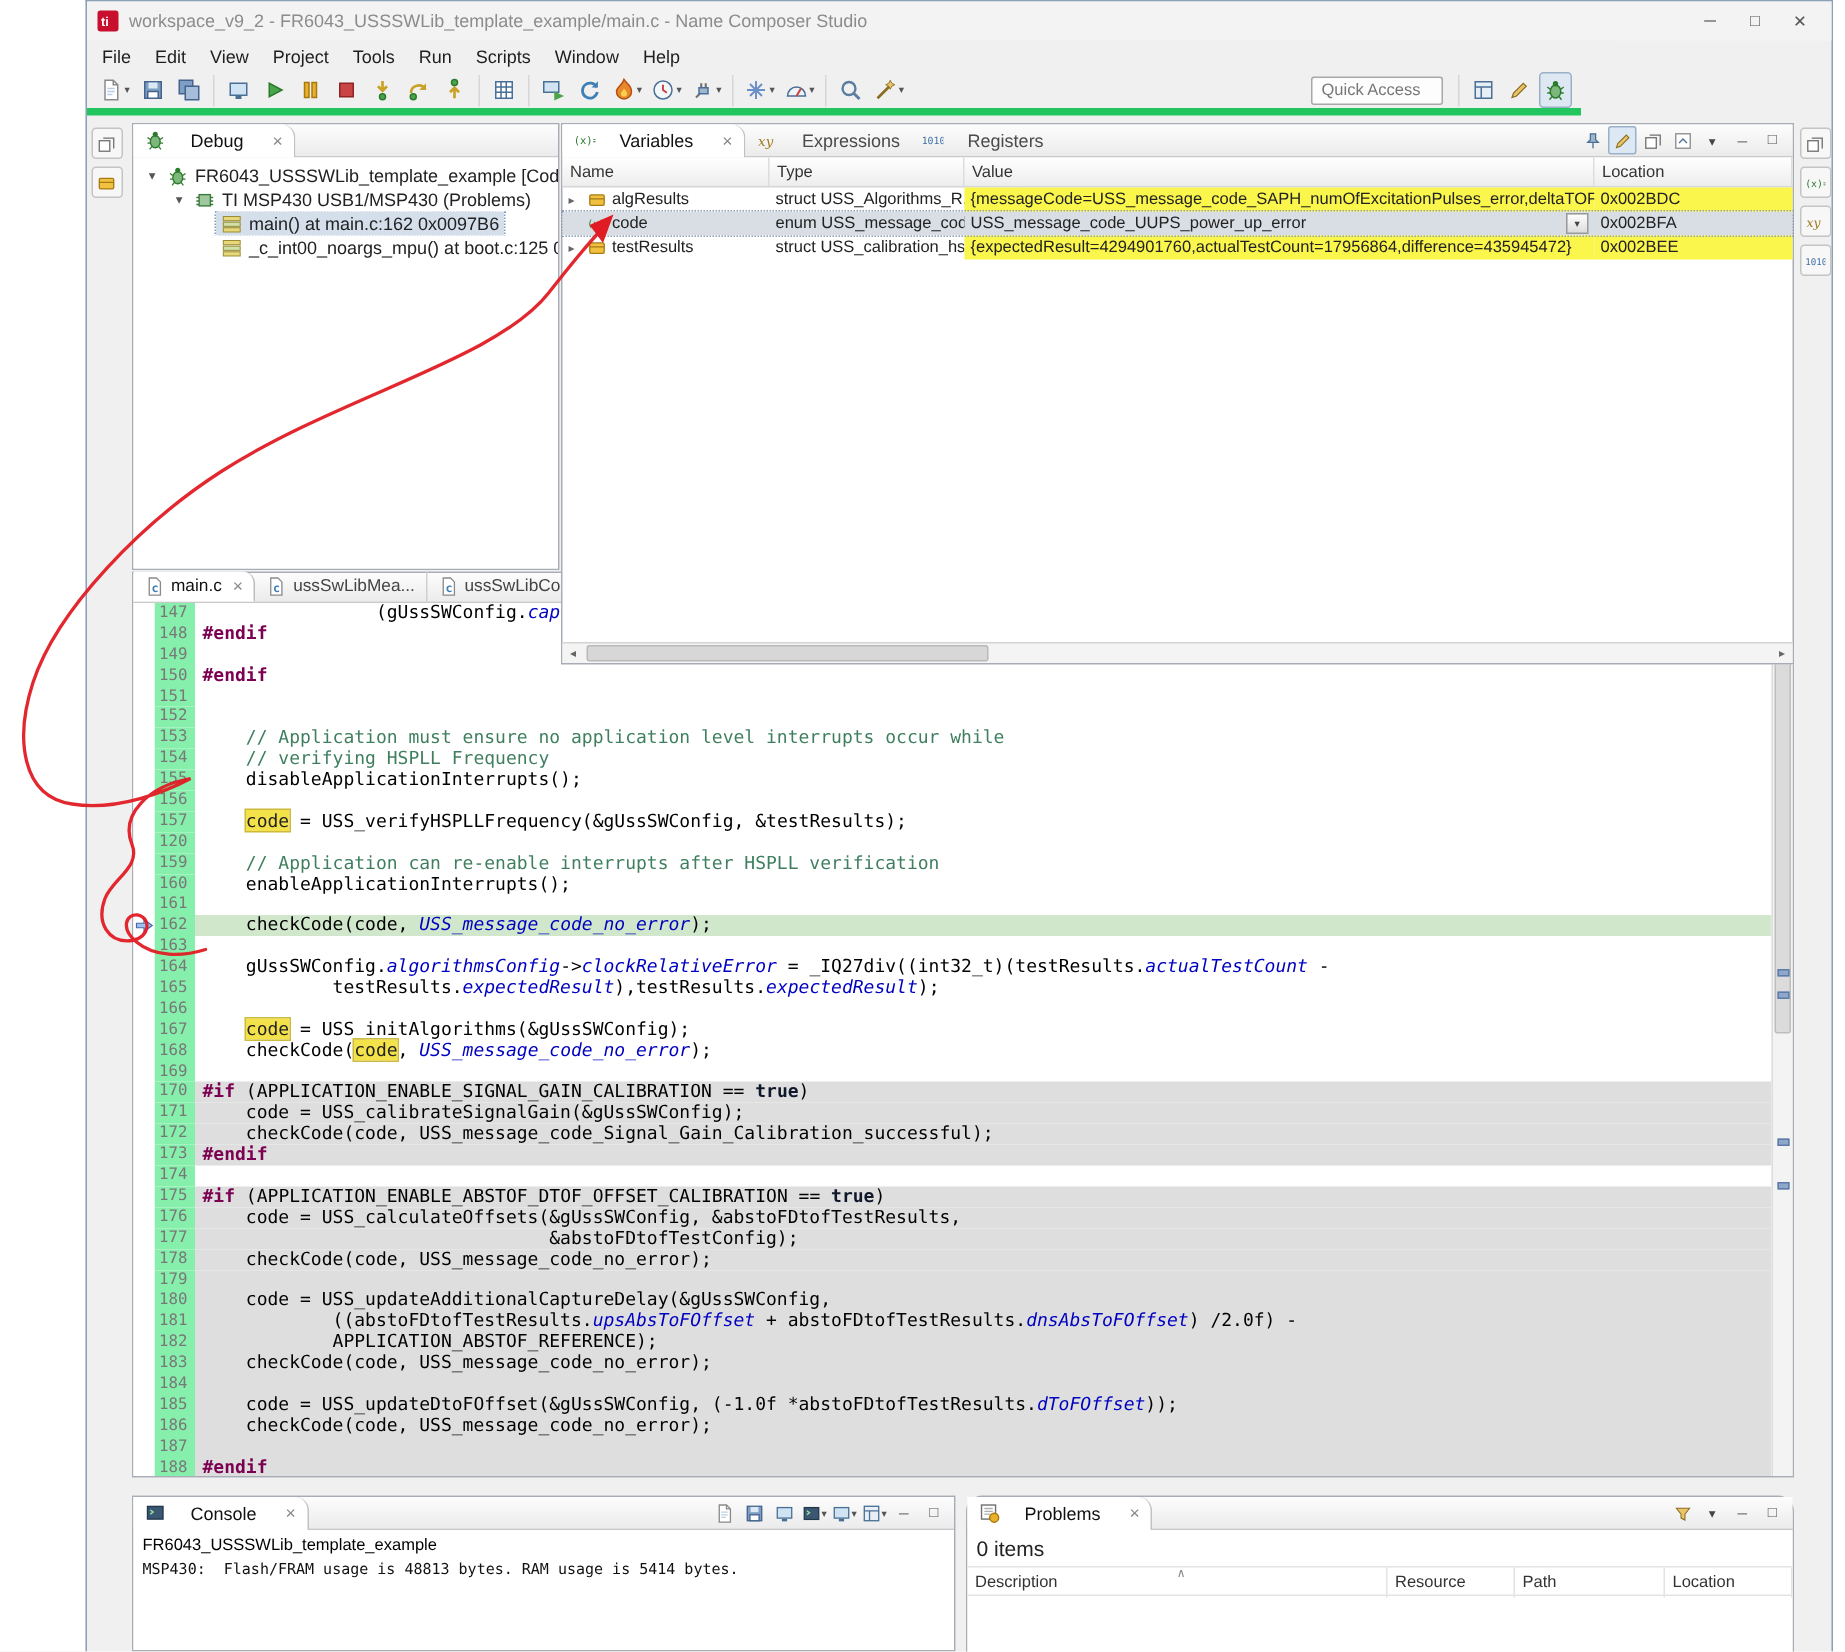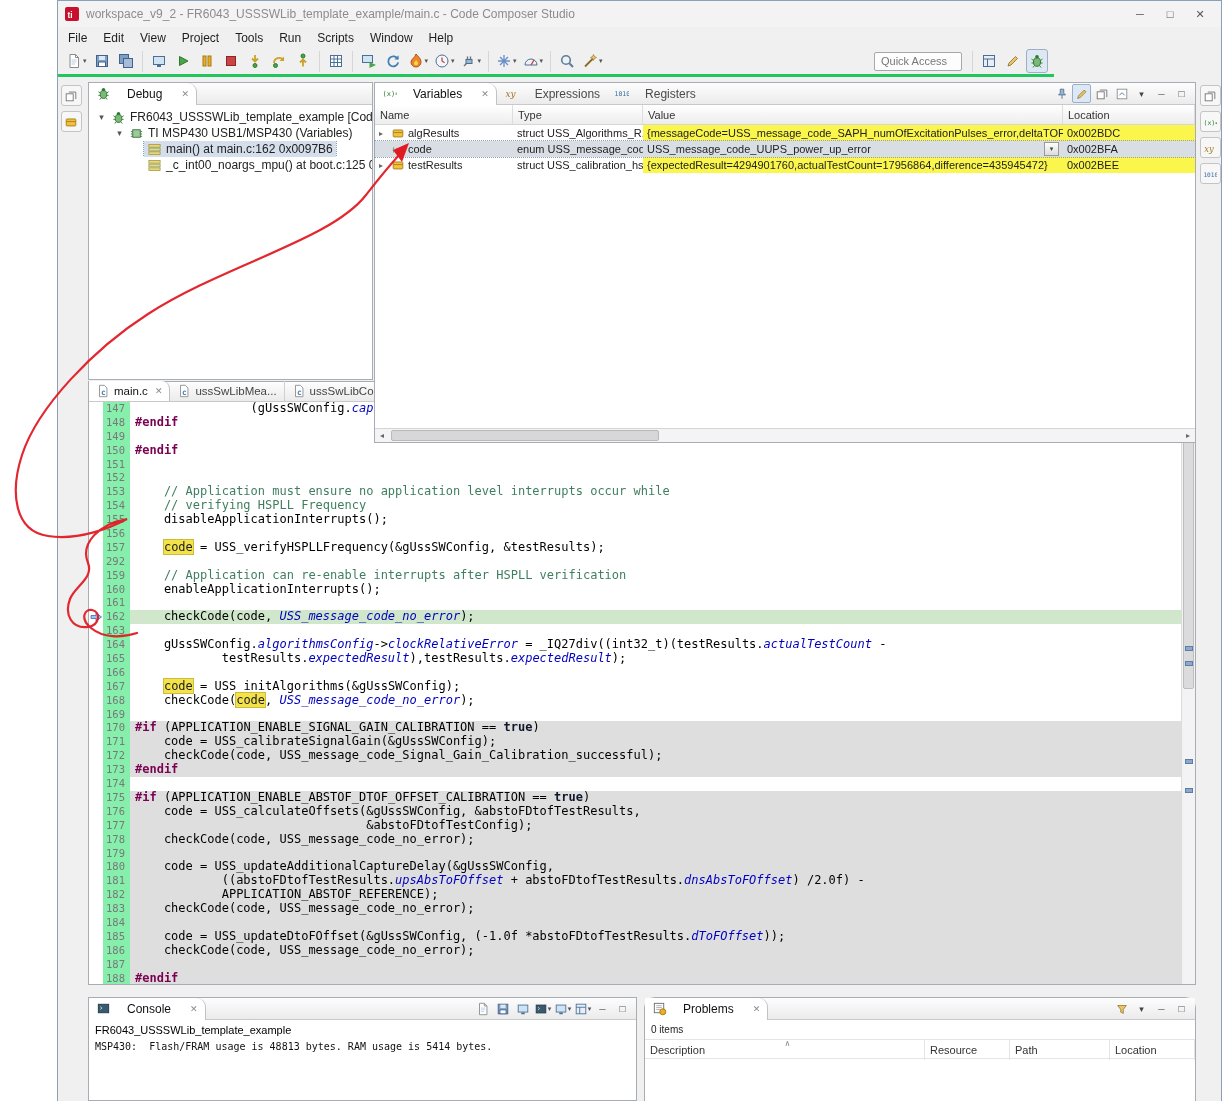--- a/index.html
+++ b/index.html
@@ -9,21 +9,21 @@
   
   .titlebar{position:absolute;left:58px;top:1px;width:1163px;height:26px;background:#f3f3f3;display:flex;align-items:center;padding:0 6px;z-index:2;}
   .ti-logo{width:16px;height:16px;margin-right:6px;flex:none;}
   .title{color:#8c8c8c;font-size:12px;white-space:nowrap;overflow:hidden;flex:1;}
   .winbtns{display:flex;margin-left:auto;}
   .wbtn{width:30px;height:22px;display:flex;align-items:center;justify-content:center;color:#555;font-size:11px;}
   
   .menubar{position:absolute;left:58px;top:27px;width:1020px;height:21px;background:#f0f0f0;display:flex;align-items:center;padding-left:2px;z-index:2;}
   .mitem{padding:2px 8px;border-radius:3px;color:#1e1e1e;font-size:12px;}
   
-  .toolbar{position:absolute;left:58px;top:48px;width:996px;height:29px;background:#f0f0f0;border-bottom:3px solid #22c55e;display:flex;align-items:center;padding:0 5px;z-index:2;}
+  .toolbar{position:absolute;left:58px;top:48px;width:996px;height:29px;background:#f0f0f0;border-bottom:5px solid #22c55e;display:flex;align-items:center;padding:0 5px;z-index:2;}
   .tbtn{height:24px;min-width:22px;display:inline-flex;align-items:center;justify-content:center;border-radius:3px;padding:0 2px;margin:0 1px;}
   .tbtn.pressed{border:1px solid #9ab0c8;background:#dde8f3;}
   .tbtn .dd{font-size:7px;color:#555;margin-left:1px;}
   .tsep{width:1px;height:21px;background:#d6d6d6;margin:0 4px;flex:none;}
   .tspacer{flex:1;}
   .qaccess{width:88px;height:19px;border:1px solid #a8a8a8;border-radius:2px;background:#fdfdfd;color:#777;font-size:11px;display:flex;align-items:center;padding:0 6px;margin-right:6px;}
   
   .rail{position:absolute;top:80px;width:24px;display:flex;flex-direction:column;align-items:center;gap:5px;padding-top:5px;z-index:1;}
   .railbtn{width:21px;height:21px;border:1px solid #c4c4c4;border-radius:3px;background:#f7f7f7;display:flex;align-items:center;justify-content:center;}
   
@@ -68,40 +68,40 @@
   .s-p{color:#000;} .s-c{color:#3F7F5F;} .s-d{color:#7B0052;font-weight:bold;} .s-k{color:#0f172a;font-weight:bold;}
   .s-f{color:#0000C0;font-style:italic;} .s-m{color:#0000C0;font-style:italic;}
   .s-y{background:#f3e24a;outline:1px solid #cdbb3d;}
   .vscroll{position:absolute;right:0;top:20px;width:14px;bottom:0;background:#f3f3f3;border-left:1px solid #dcdcdc;}
   .vthumb{position:absolute;left:1px;right:1px;top:2px;height:285px;background:#dbdbdb;border:1px solid #bdbdbd;border-radius:2px;}
   .vmark{position:absolute;left:3px;width:8px;height:5px;background:#8ea8cc;border:1px solid #5f7ca8;}
   
   .cbody{position:absolute;left:0;top:22px;right:0;bottom:0;overflow:hidden;background:#fff;}
   .con-title{font-size:11px;padding:4px 6px 2px 6px;color:#000;}
   .con-out{font-family:"DejaVu Sans Mono",monospace;font-size:10px;white-space:pre;padding:3px 6px;color:#111;}
-  .prob-summary{font-size:10px;padding:4px 6px;color:#222;}
+  .prob-summary{font-size:14px;padding:4px 6px;color:#222;}
   .prob-head{display:grid;grid-template-columns:280px 85px 100px 1fr;height:20px;border-top:1px solid #e4e4e4;border-bottom:1px solid #e4e4e4;font-size:11px;color:#333;align-items:center;}
   .phc{border-right:1px solid #e4e4e4;padding:0 5px;height:20px;display:flex;align-items:center;position:relative;}
   .sortcaret{position:absolute;left:50%;top:-1px;font-size:8px;color:#888;}
   .redpen{position:absolute;left:0;top:0;z-index:40;pointer-events:none;}
   .z-ed{z-index:2;} .z-db{z-index:3;} .z-vars{z-index:6;} .z-bot{z-index:3;}
 </style>
 </head>
 <body>
 
 <div class="frame"></div>
 
 <div class="titlebar">
   <span class="ti-logo ic">
     <svg width="16" height="16" viewBox="0 0 16 16">
         <rect x="1" y="1" width="14" height="14" rx="2" fill="#c8102e"></rect>
         <text x="3.4" y="11.5" font-size="8.5" fill="#fff" font-family="Liberation Sans, sans-serif" font-weight="bold">ti</text>
       </svg>
   </span>
-  <span class="title">workspace_v9_2 - FR6043_USSSWLib_template_example/main.c - Code Composer Studio</span>
+  <span class="title">workspace_v9_2 - FR6043_USSSWLib_template_example/main.c - Name Composer Studio</span>
   <span class="winbtns">
     <span class="wbtn">─</span>
     <span class="wbtn">□</span>
     <span class="wbtn">✕</span>
   </span>
 </div>
 
 <div class="menubar" id="menubar">
     <span class="mitem">File</span>
     <span class="mitem">Edit</span>
@@ -401,21 +401,21 @@
       <div class="cline"><span class="cgut"></span><span class="clnum">148</span><span class="ctext"><span class="s-d">#endif</span></span></div>
       <div class="cline"><span class="cgut"></span><span class="clnum">149</span><span class="ctext"></span></div>
       <div class="cline"><span class="cgut"></span><span class="clnum">150</span><span class="ctext"><span class="s-d">#endif</span></span></div>
       <div class="cline"><span class="cgut"></span><span class="clnum">151</span><span class="ctext"></span></div>
       <div class="cline"><span class="cgut"></span><span class="clnum">152</span><span class="ctext"></span></div>
       <div class="cline"><span class="cgut"></span><span class="clnum">153</span><span class="ctext"><span class="s-c">    // Application must ensure no application level interrupts occur while</span></span></div>
       <div class="cline"><span class="cgut"></span><span class="clnum">154</span><span class="ctext"><span class="s-c">    // verifying HSPLL Frequency</span></span></div>
       <div class="cline"><span class="cgut"></span><span class="clnum">155</span><span class="ctext"><span class="s-p">    disableApplicationInterrupts();</span></span></div>
       <div class="cline"><span class="cgut"></span><span class="clnum">156</span><span class="ctext"></span></div>
       <div class="cline"><span class="cgut"></span><span class="clnum">157</span><span class="ctext"><span class="s-p">    </span><span class="s-y">code</span><span class="s-p"> = USS_verifyHSPLLFrequency(&amp;gUssSWConfig, &amp;testResults);</span></span></div>
-      <div class="cline"><span class="cgut"></span><span class="clnum">292</span><span class="ctext"></span></div>
+      <div class="cline"><span class="cgut"></span><span class="clnum">120</span><span class="ctext"></span></div>
       <div class="cline"><span class="cgut"></span><span class="clnum">159</span><span class="ctext"><span class="s-c">    // Application can re-enable interrupts after HSPLL verification</span></span></div>
       <div class="cline"><span class="cgut"></span><span class="clnum">160</span><span class="ctext"><span class="s-p">    enableApplicationInterrupts();</span></span></div>
       <div class="cline"><span class="cgut"></span><span class="clnum">161</span><span class="ctext"></span></div>
       <div class="cline"><span class="cgut"><span class="ic"><svg width="13" height="11" viewBox="0 0 13 11" style="position:absolute;left:1px;top:2px;">
               <path d="M1 3.5h5V1l5.5 4L6 9V6.5H1z" fill="#9ec1f0" stroke="#4968a8" stroke-width="0.8"></path>
             </svg></span></span><span class="clnum">162</span><span class="ctext bg-current"><span class="s-p">    checkCode(code, </span><span class="s-m">USS_message_code_no_error</span><span class="s-p">);</span></span></div>
       <div class="cline"><span class="cgut"></span><span class="clnum">163</span><span class="ctext"></span></div>
       <div class="cline"><span class="cgut"></span><span class="clnum">164</span><span class="ctext"><span class="s-p">    gUssSWConfig.</span><span class="s-f">algorithmsConfig</span><span class="s-p">-&gt;</span><span class="s-f">clockRelativeError</span><span class="s-p"> = _IQ27div((int32_t)(testResults.</span><span class="s-f">actualTestCount</span><span class="s-p"> -</span></span></div>
       <div class="cline"><span class="cgut"></span><span class="clnum">165</span><span class="ctext"><span class="s-p">            testResults.</span><span class="s-f">expectedResult</span><span class="s-p">),testResults.</span><span class="s-f">expectedResult</span><span class="s-p">);</span></span></div>
       <div class="cline"><span class="cgut"></span><span class="clnum">166</span><span class="ctext"></span></div>
@@ -483,21 +483,21 @@
       </div>
       <div class="trow" style="padding-left: 24px;">
         <span class="texp">▾</span>
         <span class="tlab">
           <span class="ic">
             <svg width="15" height="15" viewBox="0 0 16 16">
               <rect x="4" y="4" width="8" height="8" fill="#9fc89f" stroke="#3c7a3c"></rect>
               <path d="M2 6h2M2 8.5h2M2 11h2M12 6h2M12 8.5h2M12 11h2" stroke="#3c7a3c"></path>
             </svg>
           </span>
-          <span>TI MSP430 USB1/MSP430 (Variables)</span>
+          <span>TI MSP430 USB1/MSP430 (Problems)</span>
         </span>
       </div>
       <div class="trow" style="padding-left: 42px;">
         <span class="texp"></span>
         <span class="tlab sel">
           <span class="ic">
             <svg width="15" height="15" viewBox="0 0 16 16">
               <rect x="2" y="2.5" width="12" height="3" fill="#e7d87c" stroke="#9a8a30" stroke-width="0.7"></rect>
               <rect x="2" y="6.5" width="12" height="3" fill="#cfe0a8" stroke="#9a8a30" stroke-width="0.7"></rect>
               <rect x="2" y="10.5" width="12" height="3" fill="#e7d87c" stroke="#9a8a30" stroke-width="0.7"></rect>

